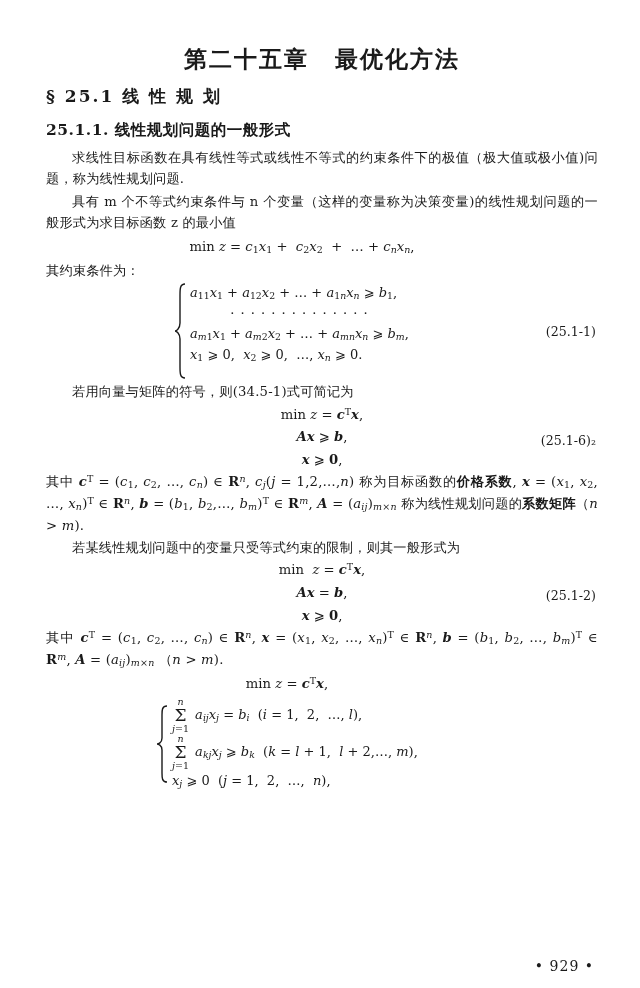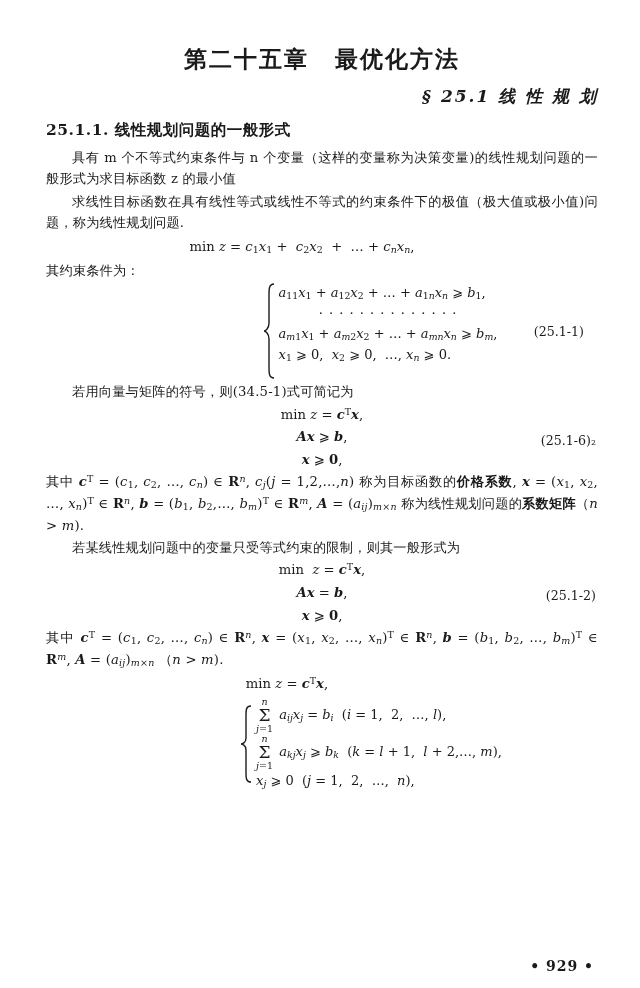--- a/index.html
+++ b/index.html
@@ -27,26 +27,25 @@
     font-weight: bold;
     letter-spacing: 2px;
     margin: 14px 0 10px 0;
     font-family: "DejaVu Serif", "Liberation Serif", serif;
   }
   .chapter-title .gap {
     display: inline-block;
     width: 26px;
   }
   .section-title {
-    text-align: right;
+    text-align: left;
     font-size: 17px;
     font-weight: bold;
     letter-spacing: 2px;
     margin: 10px 0 12px 0;
-    font-style: italic;
   }
   .subsection-title {
     font-size: 15.5px;
     font-weight: bold;
     margin: 6px 0 6px 0;
     letter-spacing: 0.5px;
   }
   p.body {
     font-size: 13.2px;
     line-height: 1.62;
@@ -80,24 +79,23 @@
     text-align: center;
   }
   .eq-tag {
     position: absolute;
     right: 2px;
     font-size: 12.6px;
   }
   .brace-block {
     display: flex;
     align-items: stretch;
-    margin: 2px 12px 2px 0;
+    margin: 2px 0 2px 0;
     padding-left: 128px;
     position: relative;
-    justify-content: center;
   }
   .brace {
     font-size: 13px;
     line-height: 1;
     display: flex;
     align-items: center;
     margin-right: 4px;
     font-family: "DejaVu Serif", "Liberation Serif", serif;
   }
   .brace svg { display: block; }
@@ -134,42 +132,42 @@
   }
   .sum-block .lim {
     display: block;
     font-size: 9.5px;
   }
   .footer {
     position: absolute;
     bottom: 14px;
     right: 46px;
     font-size: 14px;
-    font-weight: bold;
+    font-weight: normal;
     letter-spacing: 1px;
   }
   sub { font-size: 72%; vertical-align: -0.22em; }
   sup { font-size: 72%; vertical-align: 0.45em; }
 </style>
 </head>
 <body>
 
 <div class="page">
 
   <h1 class="chapter-title">
     <span>第二十五章</span><span class="gap"></span><span>最优化方法</span>
   </h1>
 
   <h2 class="section-title">§ 25.1   线 性 规 划</h2>
 
   <h3 class="subsection-title">25.1.1. 线性规划问题的一般形式</h3>
 
+  <p class="body indent">求线性目标函数在具有线性等式或线性不等式的约束条件下的极值（极大值或极小值)问题，称为线性规划问题.</p>
+
   <p class="body indent">具有 m 个不等式约束条件与 n 个变量（这样的变量称为决策变量)的线性规划问题的一般形式为求目标函数 z 的最小值</p>
-
-  <p class="body indent">求线性目标函数在具有线性等式或线性不等式的约束条件下的极值（极大值或极小值)问题，称为线性规划问题.</p>
 
   <div class="eqline">
     <span style="margin-left:-40px;">min <span class="it">z</span> = <span class="it">c</span><sub>1</sub><span class="it">x</span><sub>1</sub> + &nbsp;<span class="it">c</span><sub>2</sub><span class="it">x</span><sub>2</sub> &nbsp;+ &nbsp;… + <span class="it">c</span><sub><span class="it">n</span></sub><span class="it">x</span><sub><span class="it">n</span></sub>,</span>
   </div>
 
   <p class="body">其约束条件为：</p>
 
   <div class="brace-block">
     <span class="brace">
       <svg width="12" height="96" viewBox="0 0 12 96">

